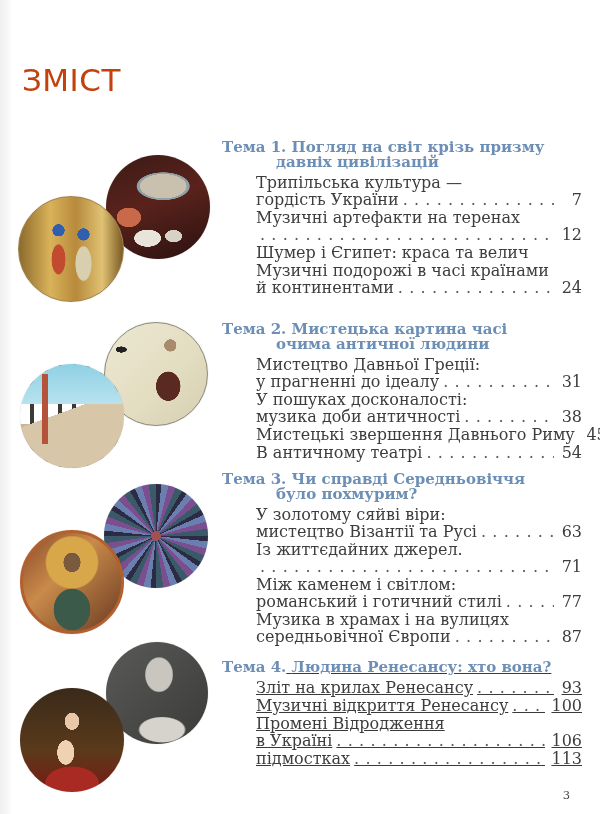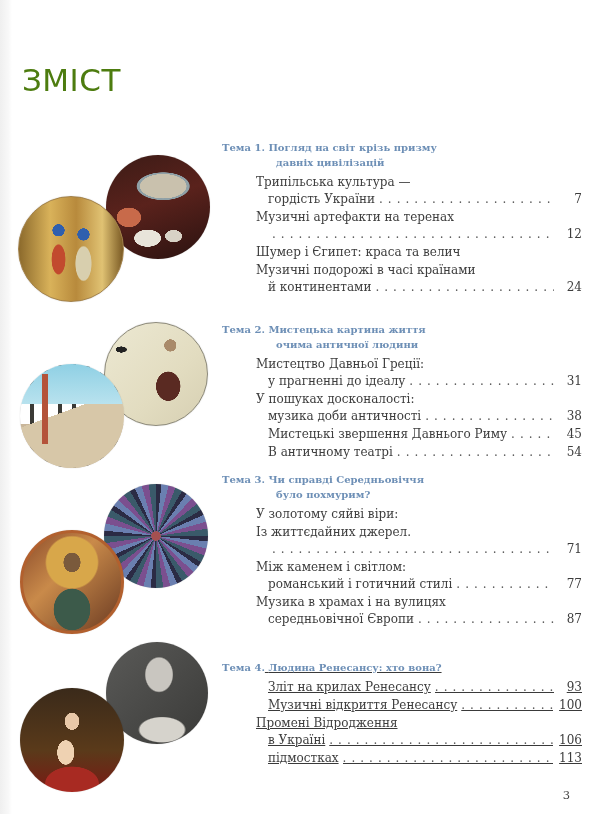--- a/index.html
+++ b/index.html
@@ -22,59 +22,58 @@
       background: linear-gradient(to right, #efefef, #f8f8f8 70%, #ffffff);
     }
     .page-title {
       position: absolute;
       left: 22px;
       top: 62px;
       font-family: "DejaVu Sans", sans-serif;
       font-size: 31px;
       font-weight: normal;
       letter-spacing: 0.5px;
-      color: #4d7c0f;
+      color: #c2410c;
       margin: 0;
     }
     .topic {
       position: absolute;
       left: 222px;
       width: 360px;
     }
     .topic-heading {
       font-family: "DejaVu Serif", serif;
       font-weight: bold;
-      font-size: 10px;
+      font-size: 15px;
       line-height: 15px;
       color: #6d8fb6;
       margin: 0 0 4px 0;
     }
     .topic-heading .num {
       display: inline-block;
     }
     .topic-heading .line2 {
       display: block;
       padding-left: 54px;
     }
     .entry {
       margin-left: 34px;
-      font-size: 12px;
+      font-size: 16px;
       line-height: 17px;
       color: #3d3d3d;
       margin-bottom: 1px;
     }
     .entry .first {
       display: block;
       white-space: nowrap;
     }
     .entry .last-row {
       display: flex;
       align-items: flex-end;
       white-space: nowrap;
-      margin-left: 12px;
     }
     .entry .dots {
       flex: 1;
       overflow: hidden;
       margin: 0 6px 0 4px;
       letter-spacing: 4.6px;
       color: #5a5a5a;
     }
     .entry .dots::before {
       content: ". . . . . . . . . . . . . . . . . . . . . . . . . . . . . . . . . . . . . . . . . . . . . . . . . .";
@@ -236,21 +235,21 @@
       <span>й континентами</span>
       <span class="dots"></span>
       <span class="page">24</span>
     </div>
   </div>
 </section>
 
 <section class="topic" style="top:322px;">
   <div class="topic-heading">
     <span class="num">Тема 2.</span>
-    <span>Мистецька картина життя</span>
+    <span>Мистецька картина часі</span>
     <span class="line2">очима античної людини</span>
   </div>
   <div class="entry">
     <span class="first">Мистецтво Давньої Греції:</span>
     <div class="last-row">
       <span>у прагненні до ідеалу</span>
       <span class="dots"></span>
       <span class="page">31</span>
     </div>
   </div>
@@ -279,20 +278,25 @@
 </section>
 
 <section class="topic" style="top:472px;">
   <div class="topic-heading">
     <span class="num">Тема 3.</span>
     <span>Чи справді Середньовіччя</span>
     <span class="line2">було похмурим?</span>
   </div>
   <div class="entry">
     <span class="first">У золотому сяйві віри:</span>
+    <div class="last-row">
+      <span>мистецтво Візантії та Русі</span>
+      <span class="dots"></span>
+      <span class="page">63</span>
+    </div>
   </div>
   <div class="entry">
     <span class="first">Із життєдайних джерел.</span>
     <div class="last-row">
       <span class="dots"></span>
       <span class="page">71</span>
     </div>
   </div>
   <div class="entry">
     <span class="first">Між каменем і світлом:</span>

